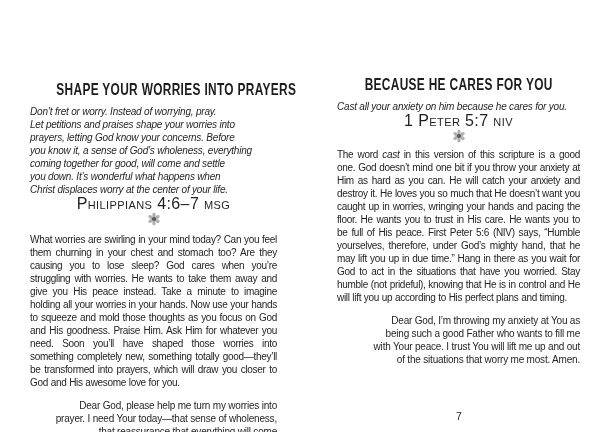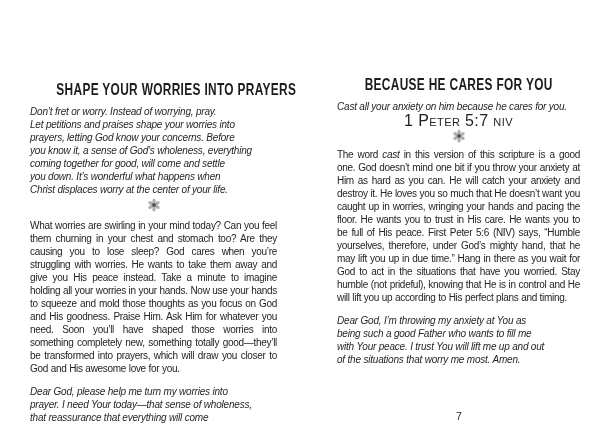--- a/index.html
+++ b/index.html
@@ -57,22 +57,21 @@
     line-height: 13px;
     letter-spacing: -0.3px;
     word-spacing: 0.2px;
     color: #242424;
   }
   .page.left  .body { margin-top: 6px; }
   .page.right .body { margin-top: 4px; }
   .body .em { font-style: italic; }
 
   .prayer {
-    font-style: italic;
-    text-align: left;
+    text-align: right;
     font-size: 10px;
     line-height: 13px;
     letter-spacing: -0.2px;
     color: #262626;
   }
   .page.left  .prayer { margin-top: 6px; }
   .page.right .prayer { margin-top: 9px; }
 
   .pagenum {
     position: absolute;
@@ -93,20 +92,21 @@
     <div class="quote">
       <div>Don’t fret or worry. Instead of worrying, pray.</div>
       <div>Let petitions and praises shape your worries into</div>
       <div>prayers, letting God know your concerns. Before</div>
       <div>you know it, a sense of God’s wholeness, everything</div>
       <div>coming together for good, will come and settle</div>
       <div>you down. It’s wonderful what happens when</div>
       <div>Christ displaces worry at the center of your life.</div>
     </div>
 
+    <div class="reference">Philippians 4:6–7 msg</div>
 
     <div class="ornament">
       <svg width="14" height="14" viewBox="0 0 14 14" aria-hidden="true">
         <g fill="#b0b0b0">
           <ellipse cx="7" cy="3.1" rx="1.7" ry="2.5"></ellipse>
           <ellipse cx="7" cy="3.1" rx="1.7" ry="2.5" transform="rotate(60 7 7)"></ellipse>
           <ellipse cx="7" cy="3.1" rx="1.7" ry="2.5" transform="rotate(120 7 7)"></ellipse>
           <ellipse cx="7" cy="3.1" rx="1.7" ry="2.5" transform="rotate(180 7 7)"></ellipse>
           <ellipse cx="7" cy="3.1" rx="1.7" ry="2.5" transform="rotate(240 7 7)"></ellipse>
           <ellipse cx="7" cy="3.1" rx="1.7" ry="2.5" transform="rotate(300 7 7)"></ellipse>

